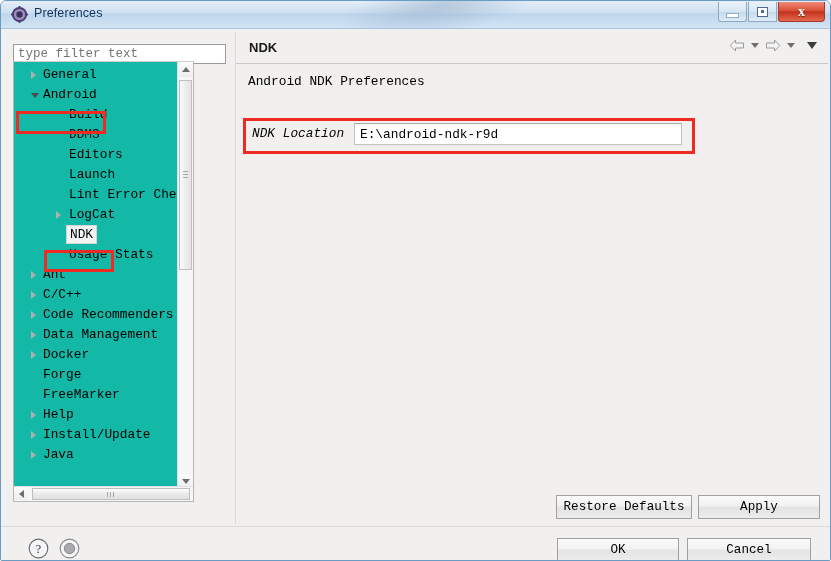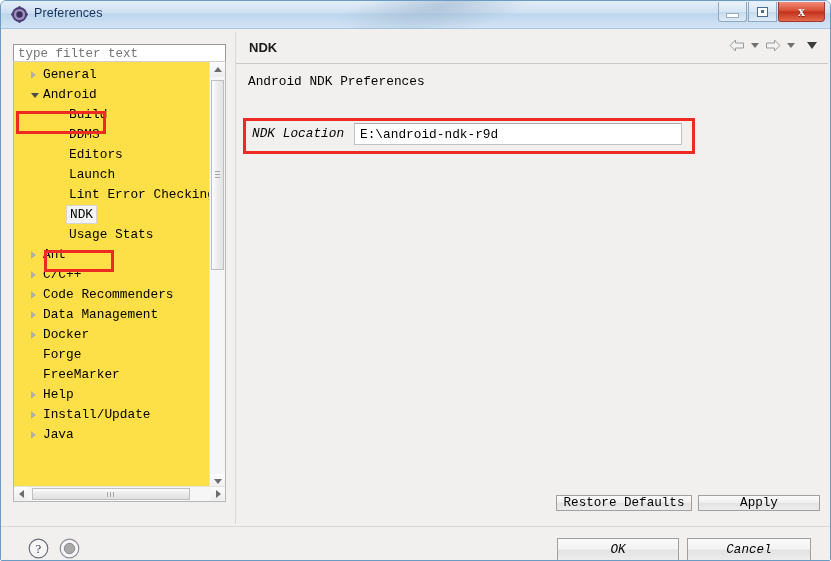--- a/index.html
+++ b/index.html
@@ -131,25 +131,25 @@
     font-family: "Liberation Mono", monospace;
     font-size: 12.5px;
     color: #8a8a8a;
     padding: 2px 4px;
     outline: none;
     margin-top: 8px;
   }
   #tree-container {
     position: absolute;
     left: 4px; top: 25px;
-    width: 213px; height: 441px;
+    width: 181px; height: 441px;
     box-sizing: border-box;
     border: 1px solid #b6b6b6;
     border-top: 1px solid #cfcfcf;
-    background: #fde047;
+    background: #14b8a6;
     overflow: hidden;
   }
   #tree {
     position: absolute;
     left: 0; top: 3px;
     width: 198px;
     height: 425px;
     overflow: hidden;
   }
   .tree-item {
@@ -361,21 +361,21 @@
     font-family: "Liberation Mono", monospace;
     font-size: 12.8px;
     color: #000000;
     padding: 1px 5px;
     outline: none;
   }
 
   
   .panel-btn {
     position: absolute;
-    height: 16px;
+    height: 24px;
     box-sizing: border-box;
     border: 1px solid #a0a0a0;
     background: linear-gradient(to bottom, #fafafa 0%, #f1f1f1 45%, #e3e3e3 52%, #ececec 100%);
     font-family: "Liberation Mono", monospace;
     font-size: 12.6px;
     color: #000000;
     display: flex;
     align-items: center;
     justify-content: center;
     cursor: default;
@@ -406,21 +406,20 @@
     box-sizing: border-box;
     border: 1px solid #a0a0a0;
     background: linear-gradient(to bottom, #fbfbfb 0%, #f2f2f2 45%, #e4e4e4 52%, #ededed 100%);
     font-family: "Liberation Mono", monospace;
     font-size: 12.6px;
     color: #000000;
     display: flex;
     align-items: center;
     justify-content: center;
     cursor: default;
-    font-style: italic;
   }
   #btn-ok { left: 556px; width: 122px; }
   #btn-cancel { left: 686px; width: 124px; }
 
   
   .annot {
     position: absolute;
     border: 3px solid #ee2b22;
     box-sizing: border-box;
     pointer-events: none;
@@ -485,20 +484,24 @@
               <span class="label">DDMS</span>
             </div>
             <div class="tree-item lvl1">
               <span class="label">Editors</span>
             </div>
             <div class="tree-item lvl1">
               <span class="label">Launch</span>
             </div>
             <div class="tree-item lvl1">
               <span class="label">Lint Error Checking</span>
+            </div>
+            <div class="tree-item lvl1">
+              <span class="arrow"></span>
+              <span class="label">LogCat</span>
             </div>
             <div class="tree-item lvl1 selected">
               <span class="label">NDK</span>
             </div>
             <div class="tree-item lvl1">
               <span class="label">Usage Stats</span>
             </div>
             <div class="tree-item lvl0">
               <span class="arrow"></span>
               <span class="label">Ant</span>

